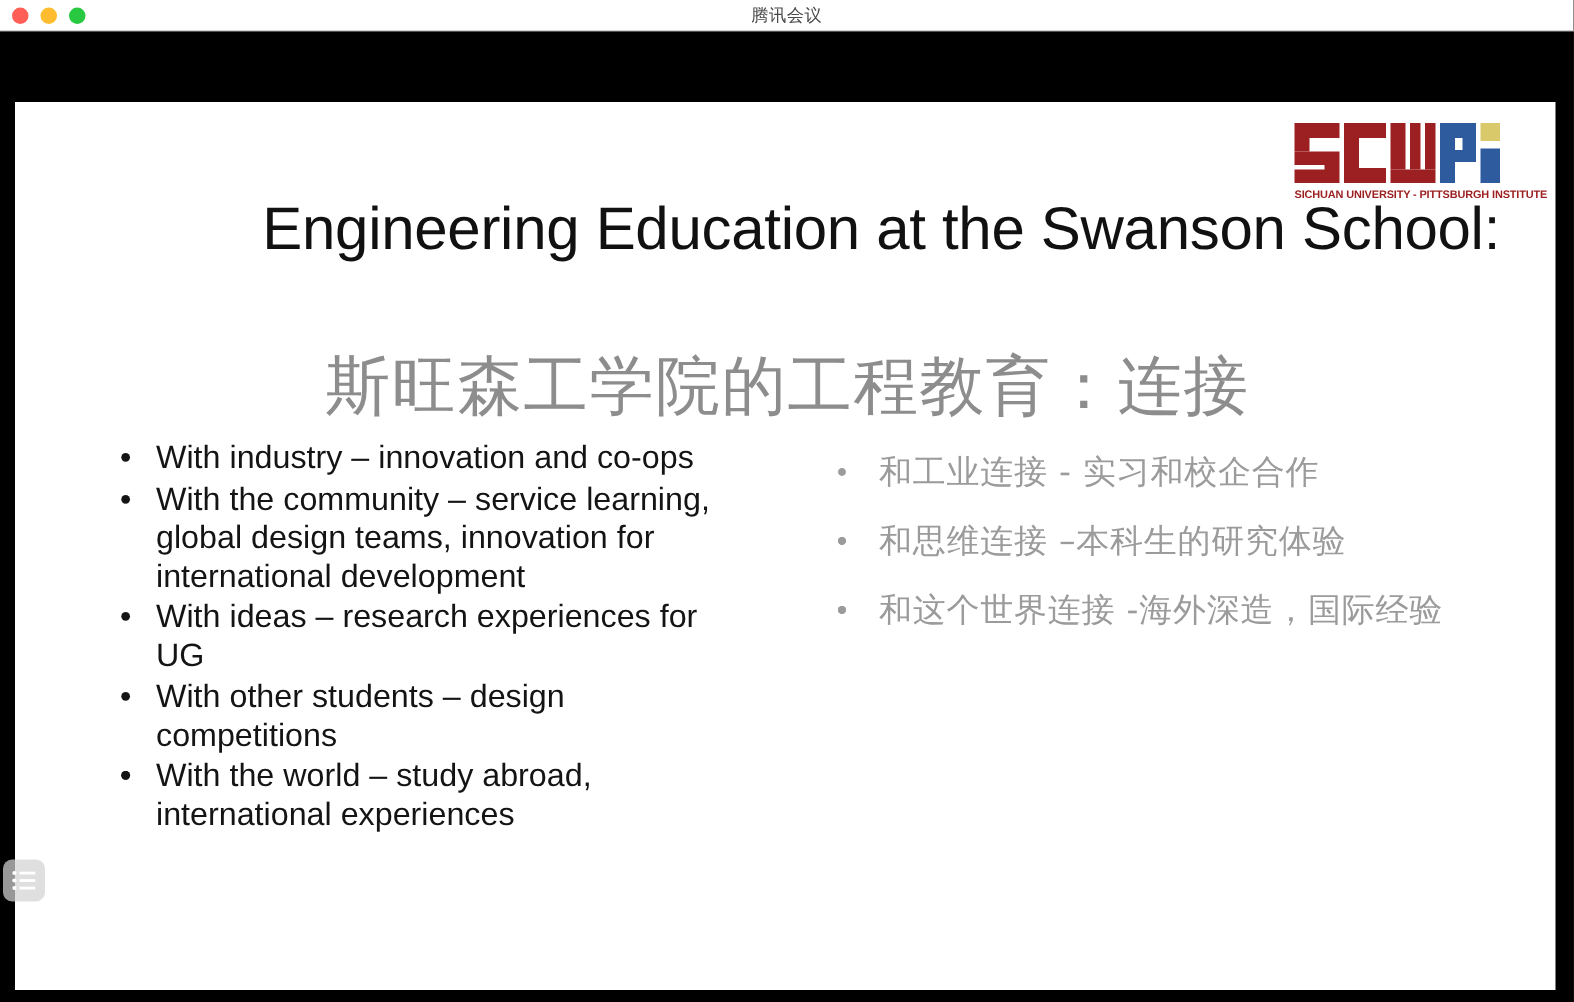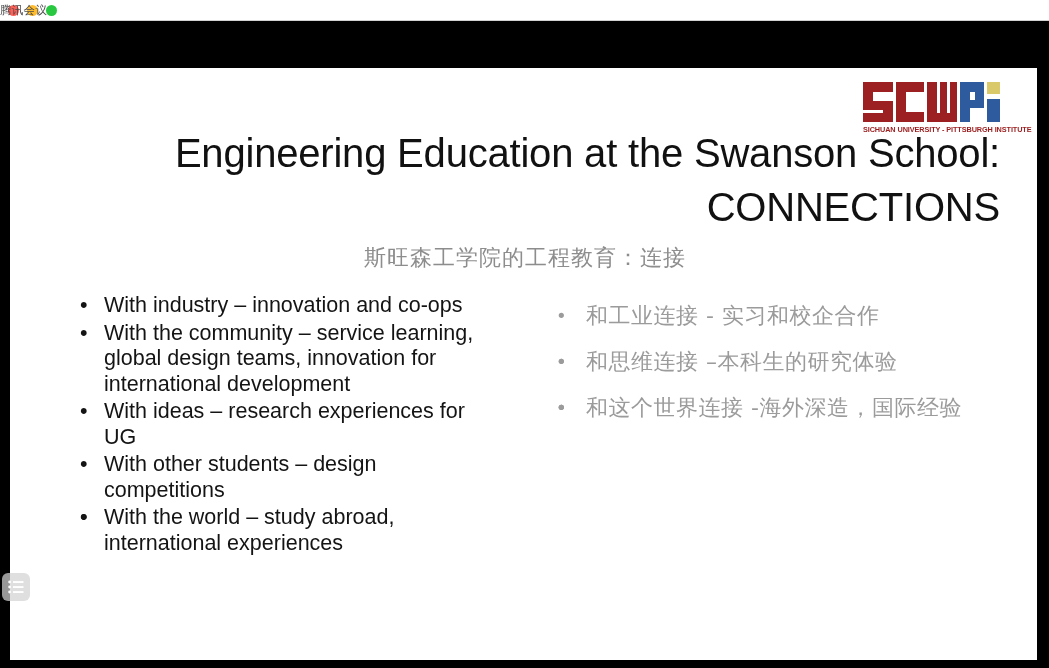--- a/index.html
+++ b/index.html
@@ -46,21 +46,21 @@
   .dot.red    { background: #ff5f57; }
   .dot.yellow { background: #febc2e; }
   .dot.green  { background: #28c840; }
 
   .win-title {
     position: absolute;
     left: 0; top: 0;
     width: 1049px;
     height: 21px;
     line-height: 21px;
-    text-align: left;
+    text-align: center;
     font-size: 11.5px;
     color: #4a4a4a;
     font-family: "DejaVu Sans", "Liberation Sans", sans-serif;
     letter-spacing: 0.3px;
   }
 
   
   .stage {
     position: absolute;
     left: 0; top: 21px;
@@ -158,21 +158,21 @@
     font-family: "Liberation Sans", sans-serif;
     font-weight: 400;
     letter-spacing: -0.2px;
   }
   .title-zh {
     position: absolute;
     left: 40px;
     top: 170px;
     width: 950px;
     text-align: center;
-    font-size: 22px;
+    font-size: 43px;
     line-height: 40px;
     color: #8d8d8d;
     font-family: "DejaVu Sans", "Liberation Sans", sans-serif;
     letter-spacing: 1px;
   }
 
   
   .col {
     position: absolute;
     top: 225px;
@@ -289,21 +289,20 @@
           <span class="glyph g-i">
             <i class="dotsq"></i>
               <i class="stem"></i>
           </span>
         </div>
         <div class="logo-caption">SICHUAN UNIVERSITY - PITTSBURGH INSTITUTE</div>
       </div>
 
       <div class="title-en">
         <div>Engineering Education at the Swanson School:</div>
-        <div>CONNECTIONS</div>
       </div>
       <div class="title-zh">斯旺森工学院的工程教育：连接</div>
 
       <div class="col col-en">
         <ul class="bullets">
           <li>
             <span class="mark">•</span>
             <span>With industry – innovation and co-ops</span>
           </li>
           <li>

